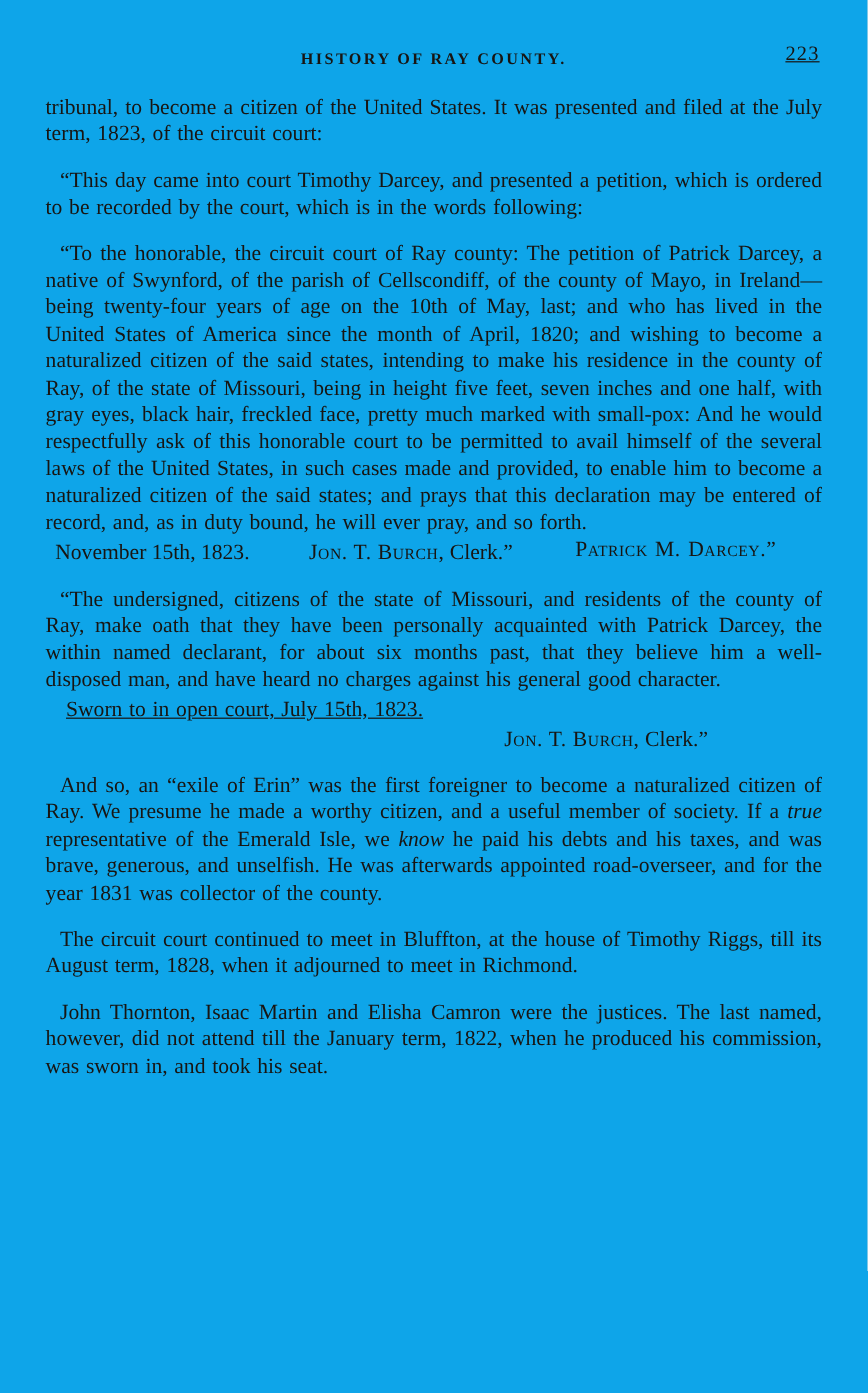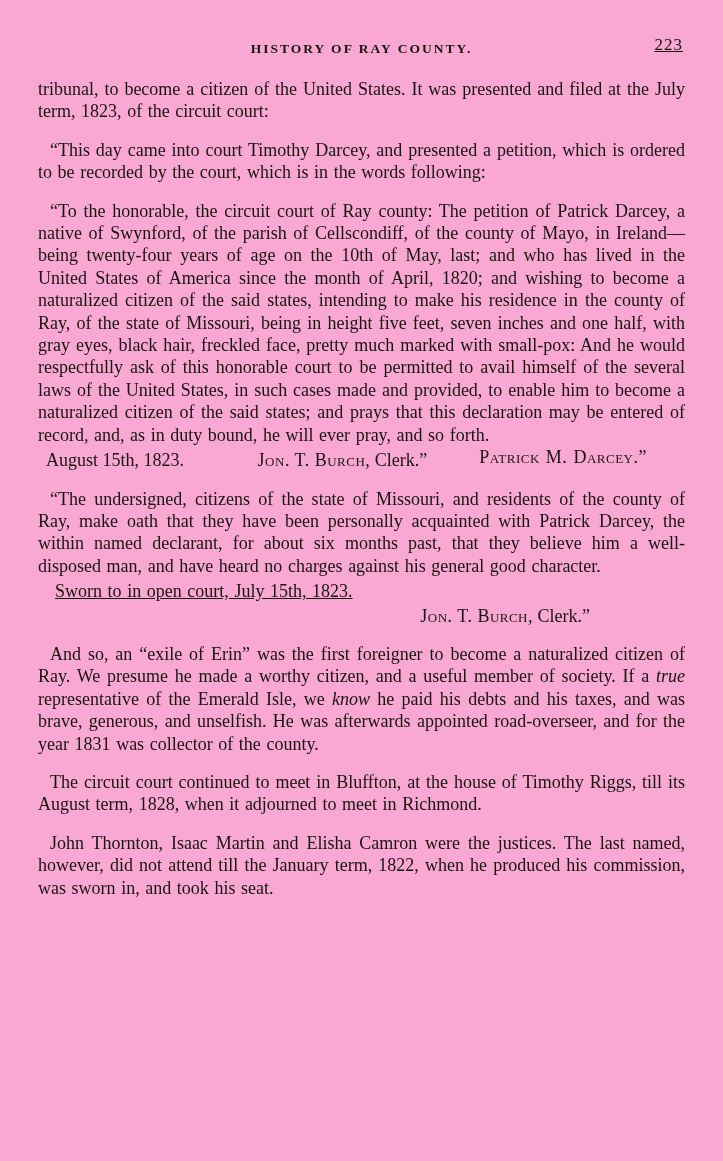--- a/index.html
+++ b/index.html
@@ -5,21 +5,21 @@
   html, body {
     margin: 0;
     padding: 0;
     background: #e8e8e4;
   }
   .page {
     position: relative;
     width: 723px;
     height: 1161px;
     margin: 0 auto;
-    background: #f9a8d4;
+    background: #0ea5e9;
     box-sizing: border-box;
     padding: 30px 38px 0 38px;
     font-family: "Liberation Serif", "DejaVu Serif", serif;
     font-size: 18px;
     line-height: 22.4px;
     color: #181512;
     overflow: hidden;
   }
   .page-header {
     position: relative;
@@ -93,21 +93,21 @@
   <main>
 
     <p class="para">tribunal, to become a citizen of the United States.  It was presented and filed at the July term, 1823, of the circuit court:</p>
 
     <p class="para indent">“This day came into court Timothy Darcey, and presented a petition, which is ordered to be recorded by the court, which is in the words following:</p>
 
     <p class="para indent"><span>“To the honorable, the circuit court of Ray county:  The petition of Patrick Darcey, a native of Swynford, of the parish of Cellscondiff, of the county of Mayo, in Ireland—being twenty-four years of age on the 10th of May, last; and who has lived in the United States of America since the month of April, 1820; and wishing to become a naturalized citizen of the said states, intending to make his residence in the county of Ray, of the state of Missouri, being in height five feet, seven inches and one half, with gray eyes, black hair, freckled face, pretty much marked with small-pox:  And he would respectfully ask of this honorable court to be permitted to avail himself of the several laws of the United States, in such cases made and provided, to enable him to become a naturalized citizen of the said states; and prays that this declaration may be entered of record, and, as in duty bound, he will ever pray, and so forth.</span> <span class="sig-inline">Patrick M. Darcey.”</span></p>
 
 
     <div class="line-flex">
-      <span>August 15th, 1823.</span>
+      <span>November 15th, 1823.</span>
       <span><span class="smallcaps">Jon. T. Burch,</span><span> Clerk.”</span></span>
     </div>
 
     <p class="para indent">“The undersigned, citizens of the state of Missouri, and residents of the county of Ray, make oath that they have been personally acquainted with Patrick Darcey, the within named declarant, for about six months past, that they believe him a well-disposed man, and have heard no charges against his general good character.</p>
 
 
     <p class="para sworn-line">Sworn to in open court, July 15th, 1823.</p>
 
     <div class="clerk-line"><span class="smallcaps">Jon. T. Burch,</span><span> Clerk.”</span></div>
 

